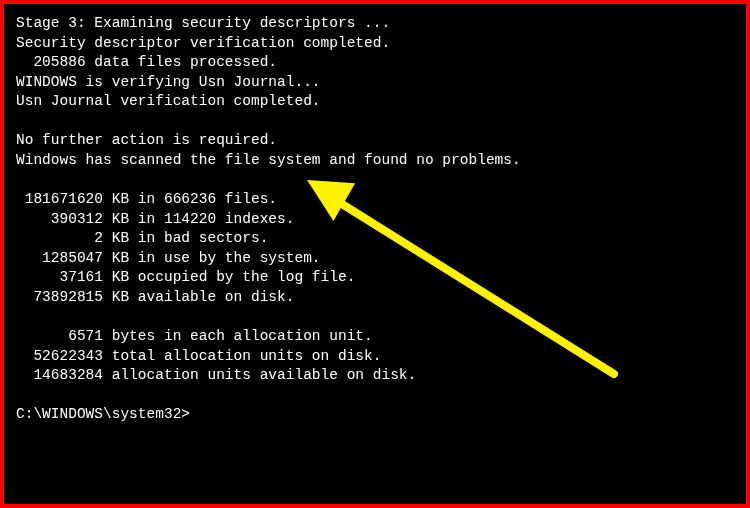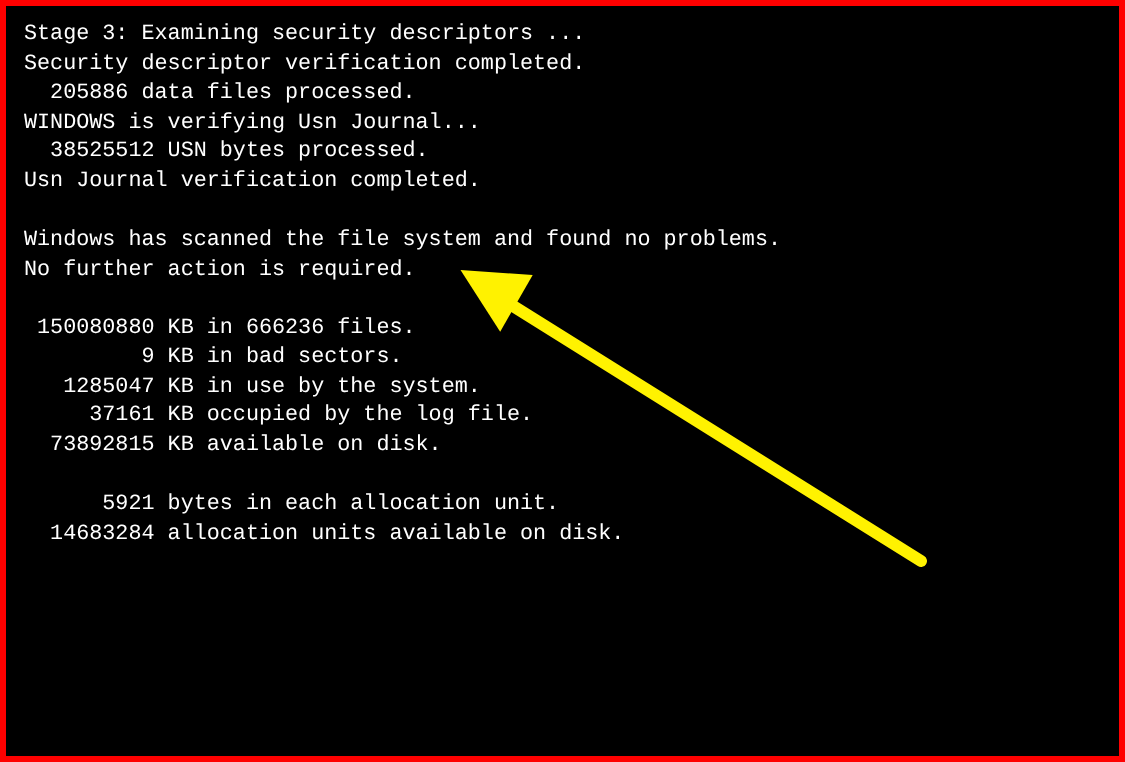--- a/index.html
+++ b/index.html
@@ -23,33 +23,35 @@
     }
   </style>
 </head>
 <body>
 
 <div id="terminal">
     <div class="line">Stage 3: Examining security descriptors ...</div>
     <div class="line">Security descriptor verification completed.</div>
     <div class="line">  205886 data files processed.</div>
     <div class="line">WINDOWS is verifying Usn Journal...</div>
-    <div class="line">  38525512 USN bytes processed.</div>
     <div class="line">Usn Journal verification completed.</div>
     <div class="line">&nbsp;</div>
+    <div class="line">No further action is required.</div>
     <div class="line">Windows has scanned the file system and found no problems.</div>
-    <div class="line">No further action is required.</div>
     <div class="line">&nbsp;</div>
-    <div class="line"> 150080880 KB in 666236 files.</div>
-    <div class="line">         9 KB in bad sectors.</div>
+    <div class="line"> 181671620 KB in 666236 files.</div>
+    <div class="line">    390312 KB in 114220 indexes.</div>
+    <div class="line">         2 KB in bad sectors.</div>
     <div class="line">   1285047 KB in use by the system.</div>
     <div class="line">     37161 KB occupied by the log file.</div>
     <div class="line">  73892815 KB available on disk.</div>
     <div class="line">&nbsp;</div>
-    <div class="line">      5921 bytes in each allocation unit.</div>
+    <div class="line">      6571 bytes in each allocation unit.</div>
+    <div class="line">  52622343 total allocation units on disk.</div>
     <div class="line">  14683284 allocation units available on disk.</div>
     <div class="line">&nbsp;</div>
+    <div class="line">C:\WINDOWS\system32&gt;</div>
   </div>
 
 <svg class="arrow" style="left:285px; top:170px;" width="340" height="220" viewBox="0 0 340 220">
   <line x1="325" y1="200" x2="45" y2="25" stroke="#fff200" stroke-width="8" stroke-linecap="round"></line>
   <polygon points="0,0 48,5 25,42" fill="#fff200" transform="translate(18,6) rotate(-2)"></polygon>
 </svg>
 
 </body></html>

